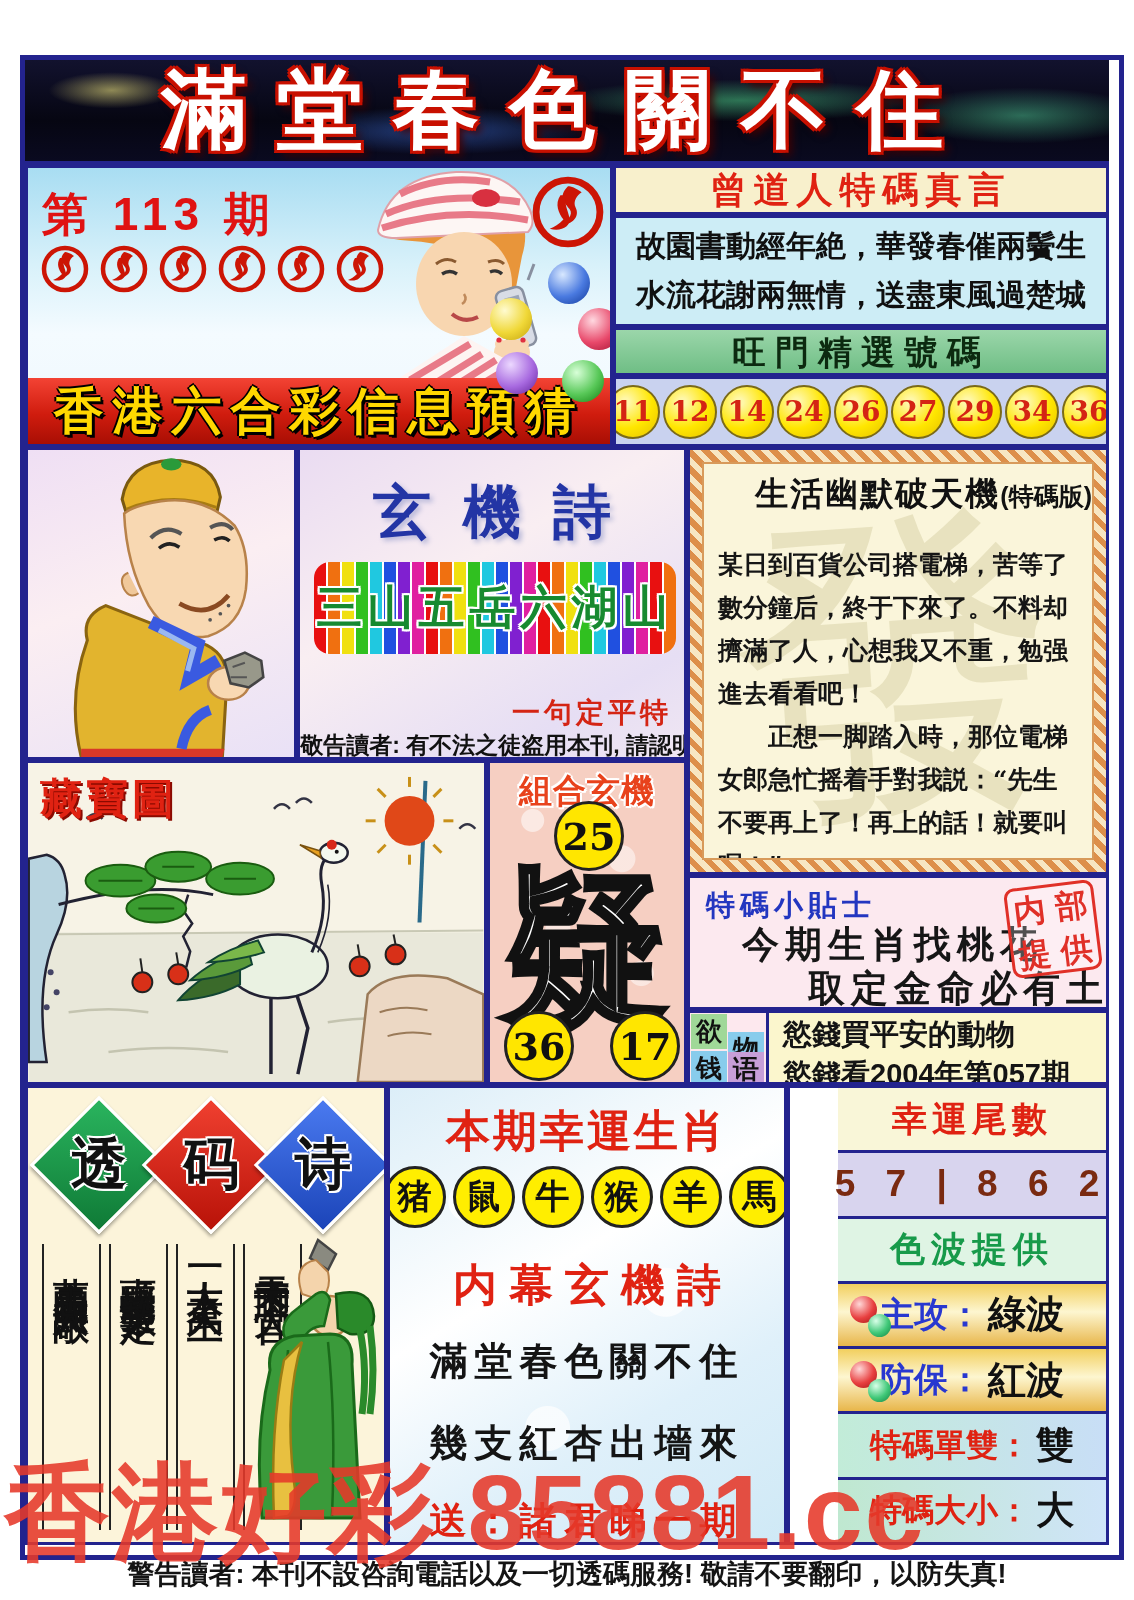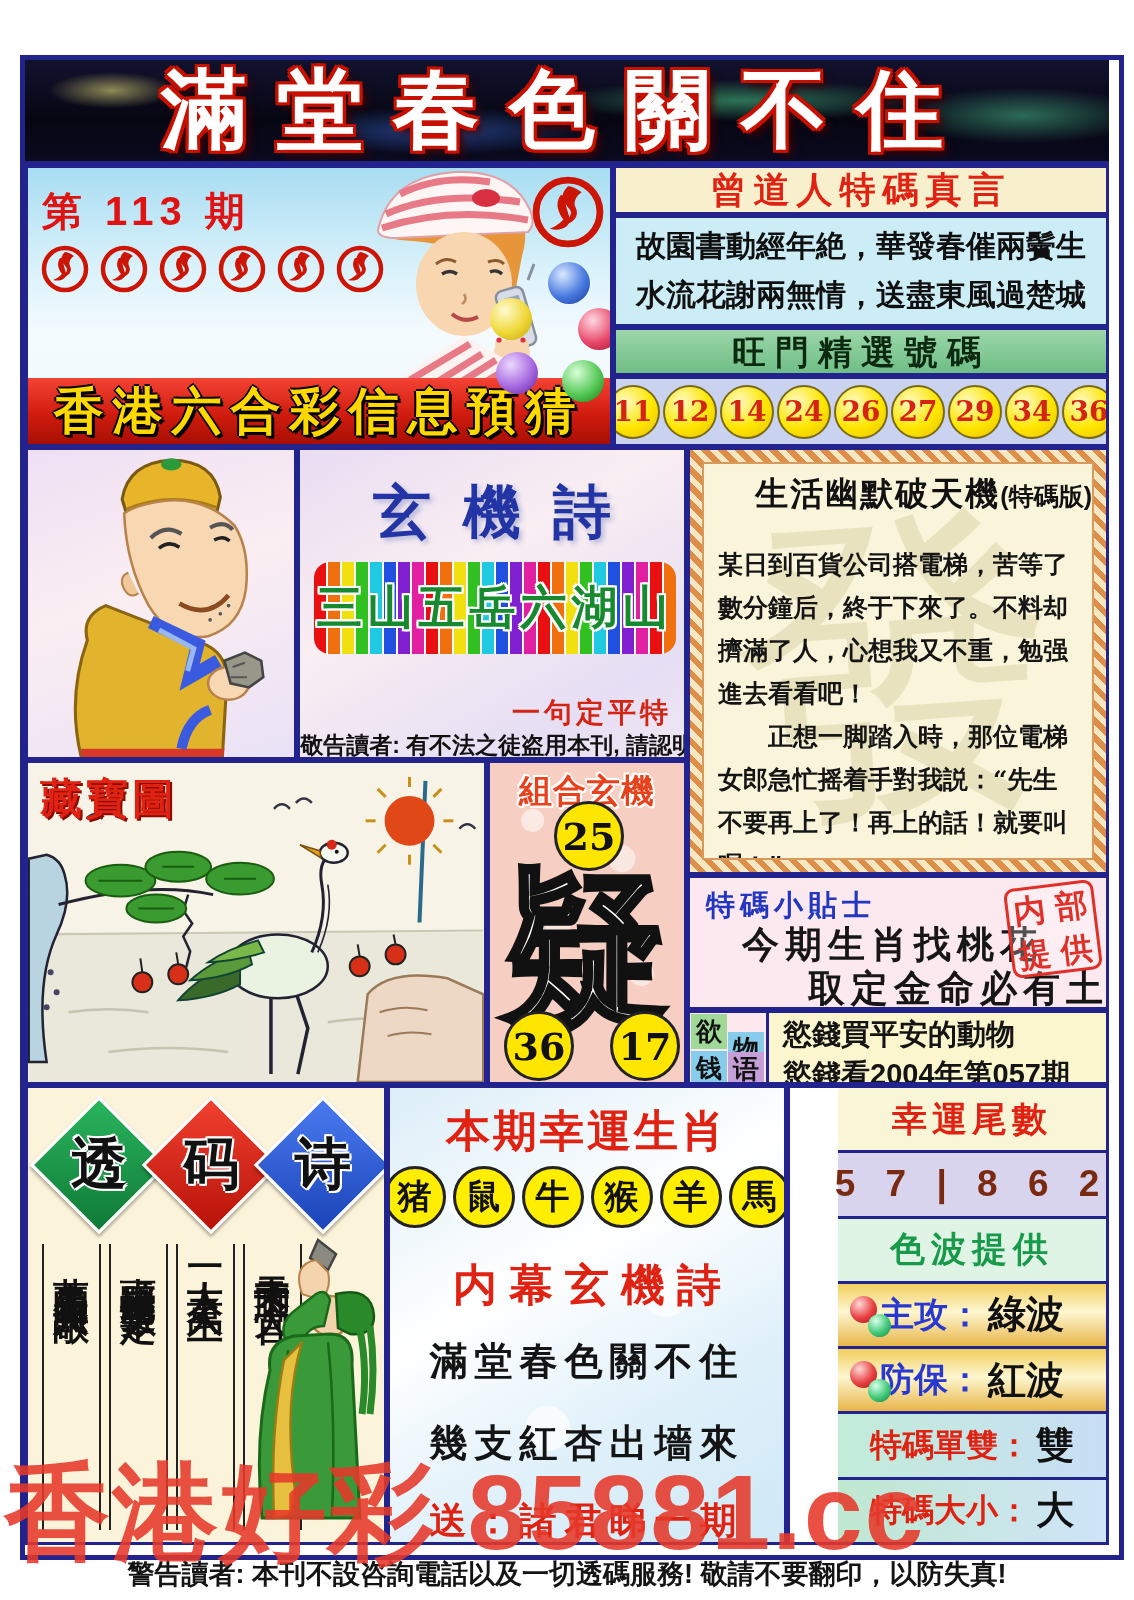--- a/index.html
+++ b/index.html
@@ -18,21 +18,21 @@
       radial-gradient(ellipse 180px 40px at 92% 55%, rgba(90,230,170,.45), transparent 70%),
       linear-gradient(180deg,#12122e,#060612 60%,#0a0a20);
     display:flex;align-items:center;justify-content:center;}
   #masthead .t{font-size:86px;font-weight:bold;color:#fff;letter-spacing:30px;white-space:nowrap;
     text-shadow:3px 0 #c81000,-3px 0 #c81000,0 3px #c81000,0 -3px #c81000,
       3px 3px #c81000,-3px -3px #c81000,3px -3px #c81000,-3px 3px #c81000,6px 6px 8px #400;}
 
   
   #p-issue{left:0;top:105px;width:588px;height:282px;
     background:linear-gradient(180deg,#a8ddf2 0%,#d8f1fa 35%,#f4fbff 60%,#eef8fd 100%);}
-  #issue-no{position:absolute;left:14px;top:16px;font-size:40px;font-weight:bold;color:#e01212;letter-spacing:6px;}
+  #issue-no{position:absolute;left:14px;top:16px;font-size:46px;font-weight:bold;color:#e01212;letter-spacing:6px;}
   .flamerow{position:absolute;left:12px;top:76px;display:flex;gap:9px;}
   .flame{width:50px;height:50px;}
   .flame-big{position:absolute;left:502px;top:6px;width:76px;height:76px;}
   #slogan{position:absolute;left:0;bottom:0;width:100%;height:66px;
     background:linear-gradient(180deg,#f34334 0%,#d01c0e 55%,#a80e04 100%);
     display:flex;align-items:center;justify-content:center;}
   #slogan span{font-size:50px;font-weight:bold;color:#ffd800;letter-spacing:9px;white-space:nowrap;
     text-shadow:2px 0 #000,-2px 0 #000,0 2px #000,0 -2px #000,3px 3px #000;}
   .balls{position:absolute;left:462px;top:88px;width:130px;height:150px;z-index:5;}
   .ball{position:absolute;width:42px;height:42px;border-radius:50%;}

